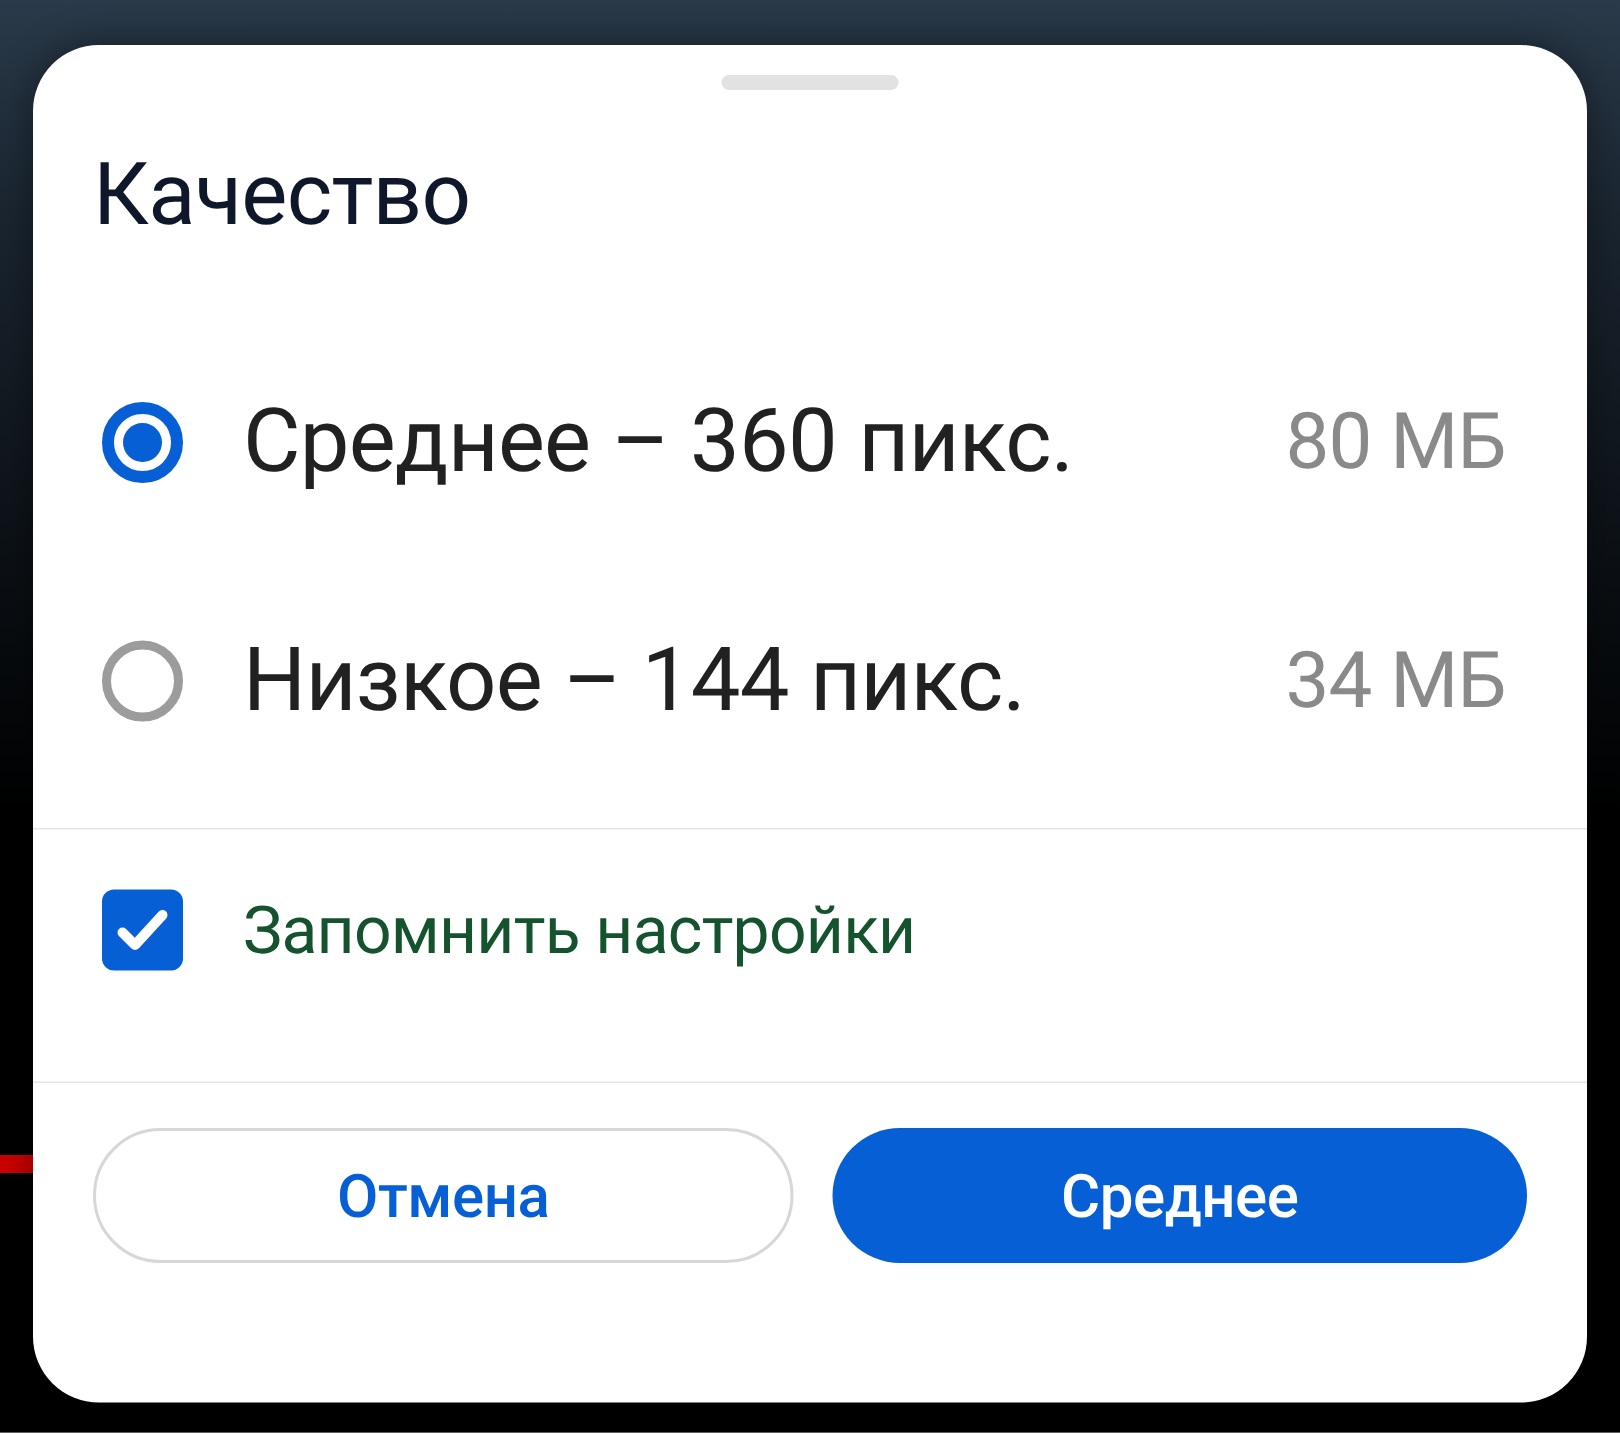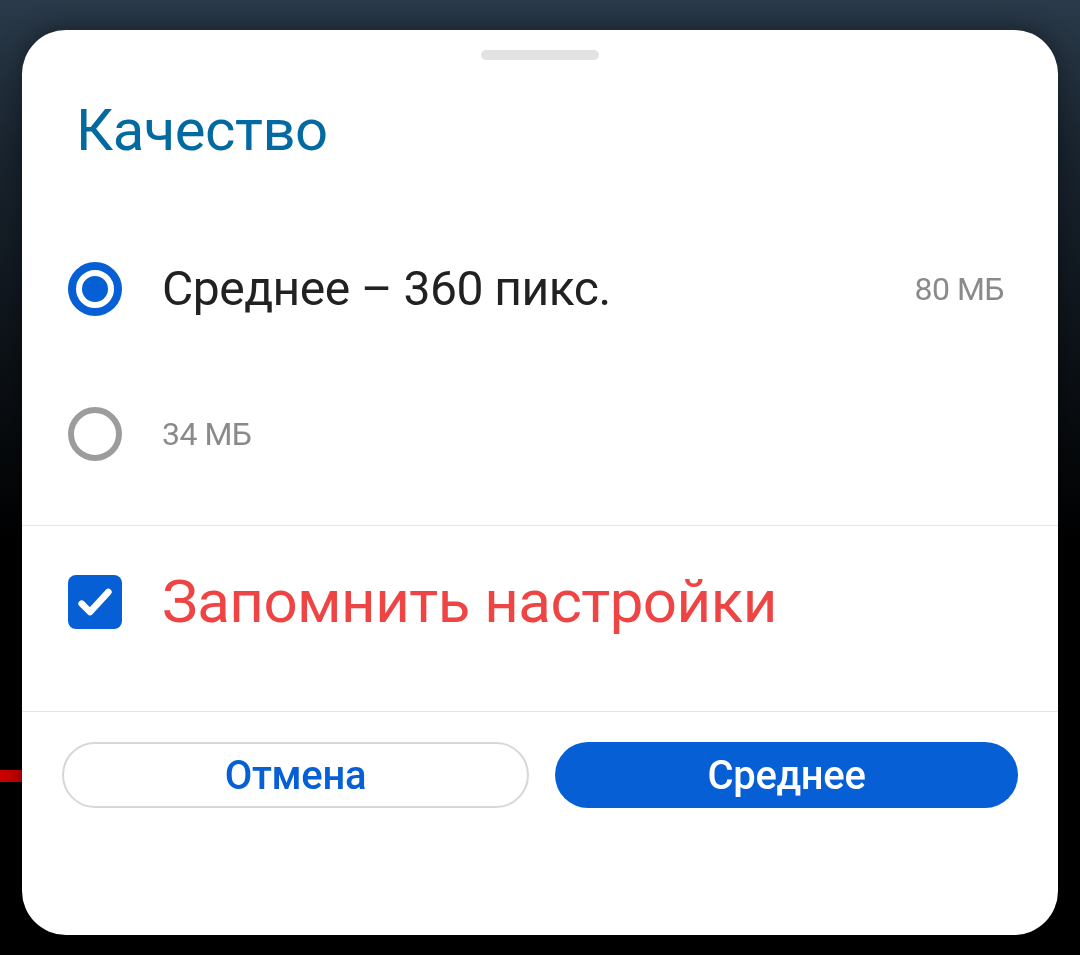--- a/index.html
+++ b/index.html
@@ -34,22 +34,22 @@
   }
   .grabber {
     width: 118px; height: 10px;
     background: #e2e2e2;
     border-radius: 6px;
     margin: 0 auto 36px auto;
   }
   .title {
     font-size: 58px;
     font-weight: 400;
-    color: #0369a1;
-    padding: 0 54px;
+    color: #0f172a;
+    padding: 0 40px;
     margin-bottom: 66px;
     letter-spacing: -0.5px;
   }
   .options {
     padding: 0 0px;
   }
   .option {
     display: flex;
     align-items: center;
     padding: 30px 54px 30px 46px;
@@ -72,27 +72,27 @@
   .radio.selected::after {
     content: "";
     position: absolute;
     left: 50%; top: 50%;
     width: 26px; height: 26px;
     background: #065fd4;
     border-radius: 50%;
     transform: translate(-50%, -50%);
   }
   .option-label {
-    font-size: 48px;
+    font-size: 59px;
     color: #212121;
     flex: 1;
     letter-spacing: -0.5px;
   }
   .option-size {
-    font-size: 32px;
+    font-size: 52px;
     color: #8a8a8a;
     letter-spacing: -0.5px;
   }
   .divider {
     height: 1px;
     background: #e5e5e5;
     margin: 34px 0 0 0;
   }
   .remember-row {
     display: flex;
@@ -105,32 +105,32 @@
     width: 54px; height: 54px;
     background: #065fd4;
     border-radius: 8px;
     display: flex;
     align-items: center;
     justify-content: center;
     flex-shrink: 0;
   }
   .checkbox svg { width: 40px; height: 40px; }
   .remember-label {
-    font-size: 60px;
-    color: #ef4444;
+    font-size: 44px;
+    color: #14532d;
     letter-spacing: -0.5px;
   }
   .actions {
     display: flex;
     gap: 26px;
     padding: 30px 40px 36px 40px;
   }
   .btn {
     flex: 1;
-    height: 66px;
+    height: 90px;
     border-radius: 60px;
     font-size: 40px;
     font-weight: 500;
     display: flex;
     align-items: center;
     justify-content: center;
     cursor: pointer;
     letter-spacing: -0.3px;
   }
   .btn-outline {
@@ -159,20 +159,21 @@
   <div class="options">
 
     <div class="option">
       <span class="radio selected"></span>
       <span class="option-label">Среднее – 360 пикс.</span>
       <span class="option-size">80 МБ</span>
     </div>
 
     <div class="option">
       <span class="radio unselected"></span>
+      <span class="option-label">Низкое – 144 пикс.</span>
       <span class="option-size">34 МБ</span>
     </div>
 
   </div>
 
   <div class="divider"></div>
 
   <div class="remember-row">
     <span class="checkbox">
       <svg viewBox="0 0 24 24" fill="none" stroke="#fff" stroke-width="4" stroke-linecap="round" stroke-linejoin="round">

